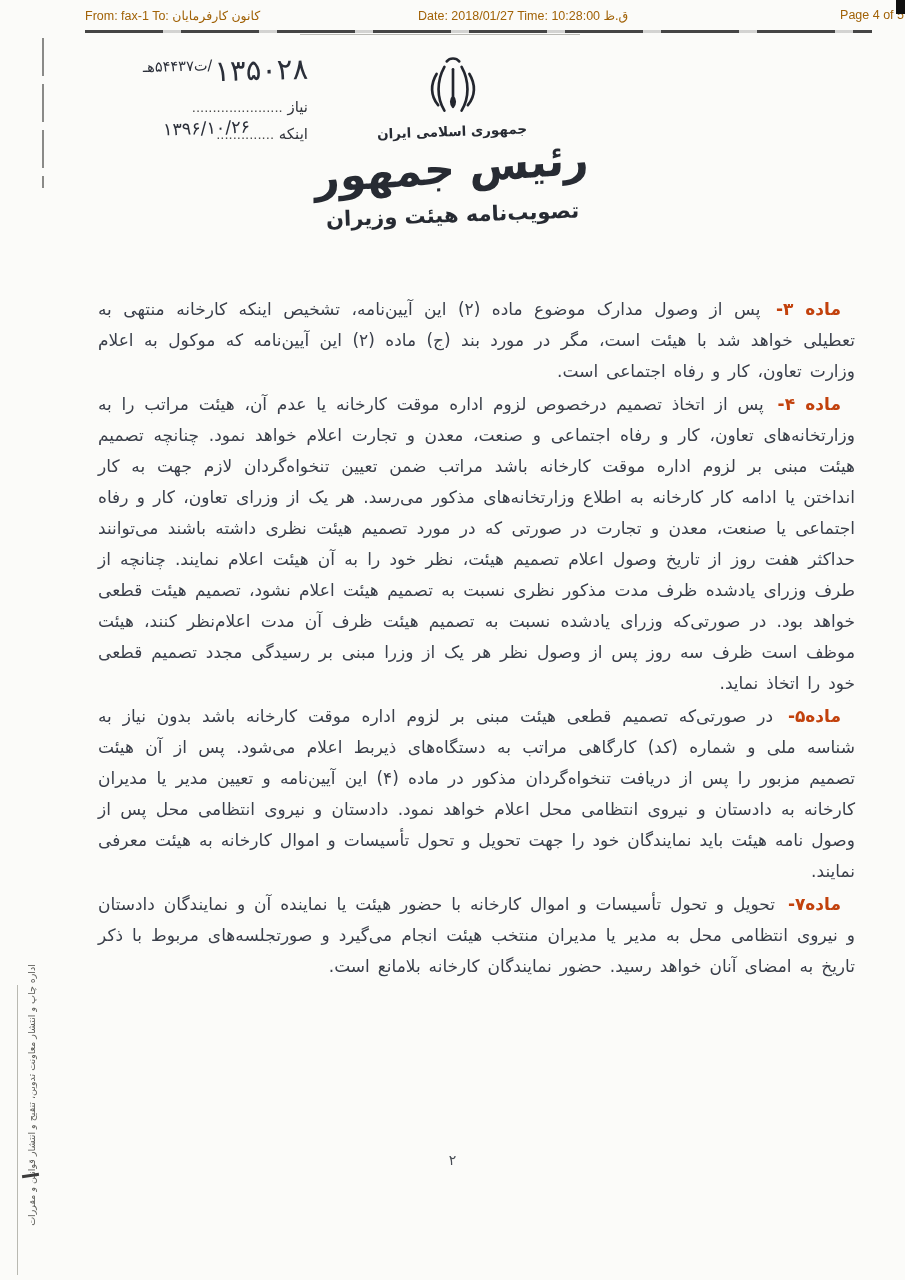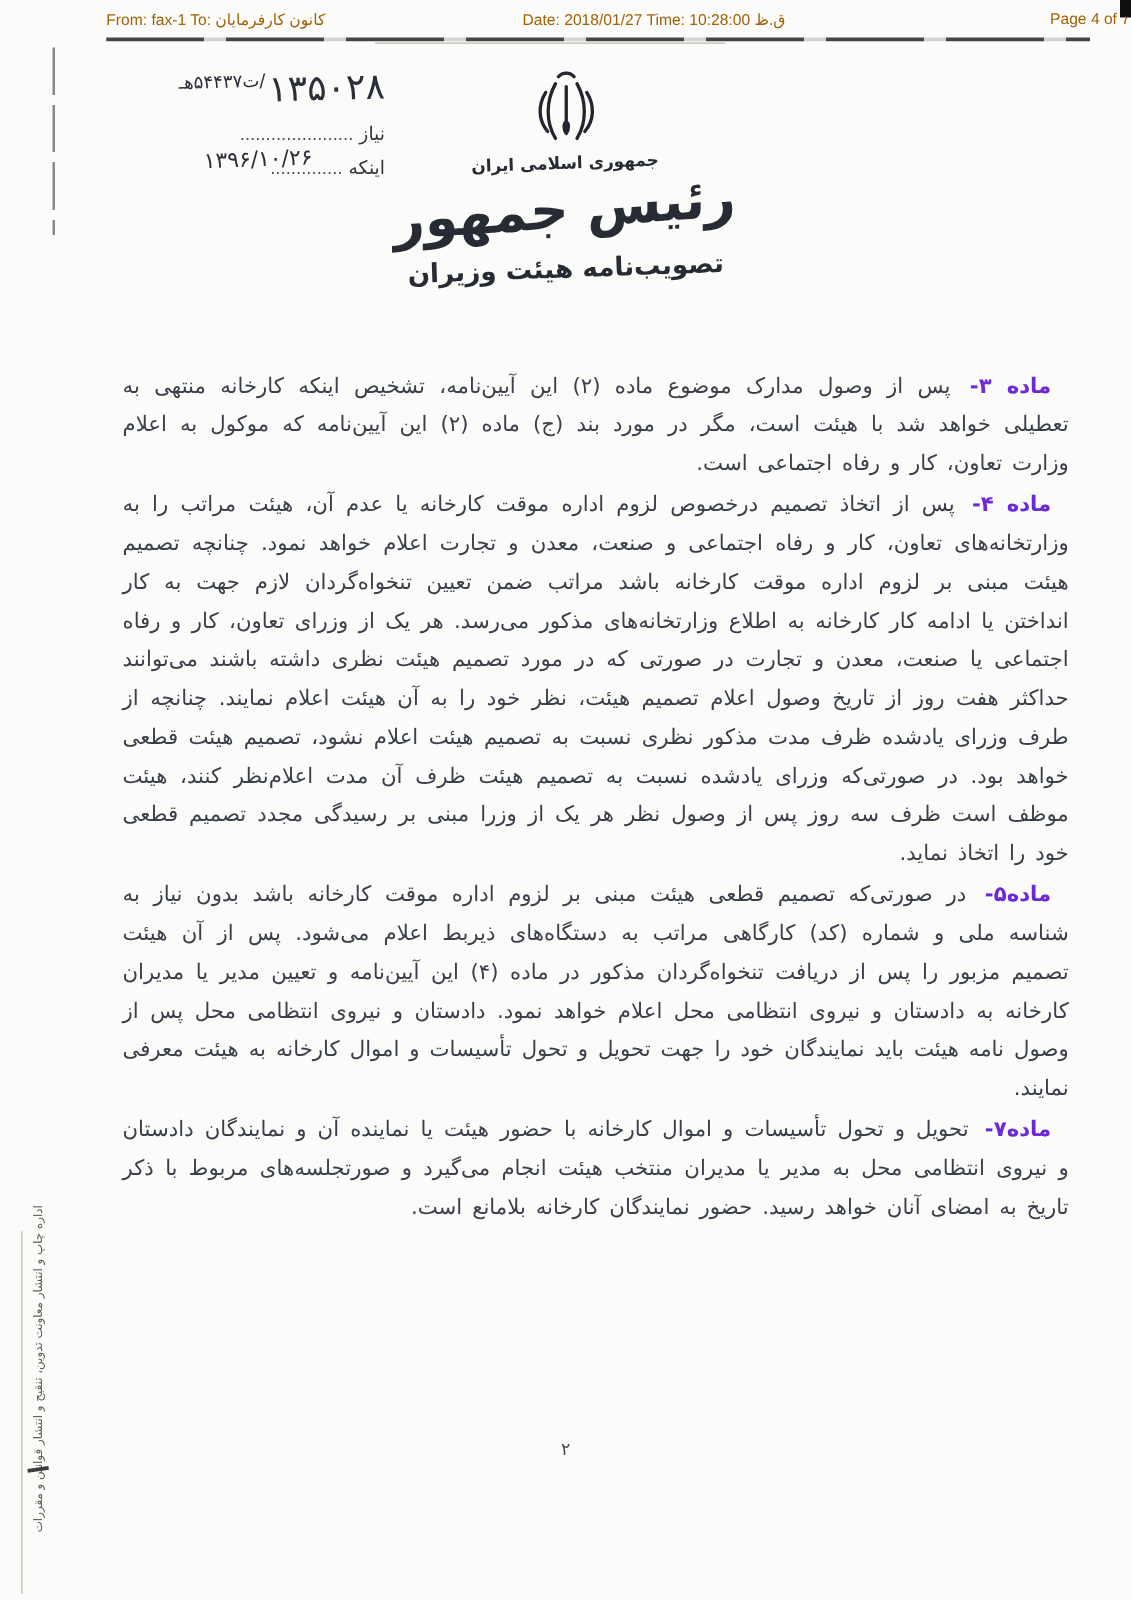--- a/index.html
+++ b/index.html
@@ -43,40 +43,40 @@
     display:flex;flex-direction:column;align-items:center;color:#272b33;}
   .emblem{margin-bottom:2px;}
   .country-name{font-size:13.5px;font-weight:bold;transform:rotate(-2deg);}
   .office-title{font-size:43px;font-weight:bold;margin-top:4px;transform:rotate(-4deg) skewX(-4deg);}
   .doc-type{font-size:21px;font-weight:bold;margin-top:10px;transform:rotate(-2deg);}
 
   
   .doc-body{position:absolute;top:294px;right:50px;width:757px;direction:rtl;
     text-align:justify;font-size:17px;line-height:31px;word-spacing:2.5px;color:#3a3f4a;}
   .article{margin:0 0 2px 0;text-indent:14px;}
-  .art-label{font-weight:bold;color:#6d28d9;margin-left:4px;}
+  .art-label{font-weight:bold;color:#c2410c;margin-left:4px;}
 
   
   .page-number{position:absolute;top:1152px;left:0;width:100%;
     text-align:center;font-size:14px;color:#474c55;}
   .margin-note{position:absolute;top:1095px;left:31px;
     transform:translate(-50%,-50%) rotate(-90deg);
     white-space:nowrap;font-size:9.5px;color:#5c5c58;direction:rtl;}
   .margin-dash{position:absolute;left:22px;top:1174px;width:17px;height:3px;
     background:#3c3c3c;transform:rotate(-8deg);}
 </style>
 </head>
 <body>
 
 <div class="page">
 
   <div class="fax-header">
     <span class="fax-from">From: fax-1  To: كانون كارفرمايان</span>
     <span class="fax-datetime">Date: 2018/01/27  Time: 10:28:00 ق.ظ</span>
-    <span class="fax-page">Page 4 of 7</span>
+    <span class="fax-page">Page 4 of 5</span>
   </div>
   <div class="fax-rule"></div>
   <div class="fax-rule2"></div>
   <div class="corner-mark"></div>
   <div class="left-line-a"></div>
   <div class="left-line-b"></div>
 
   <div class="ref-block">
     <div class="hand-number-line">
       <span class="hand-number">۱۳۵۰۲۸</span>

